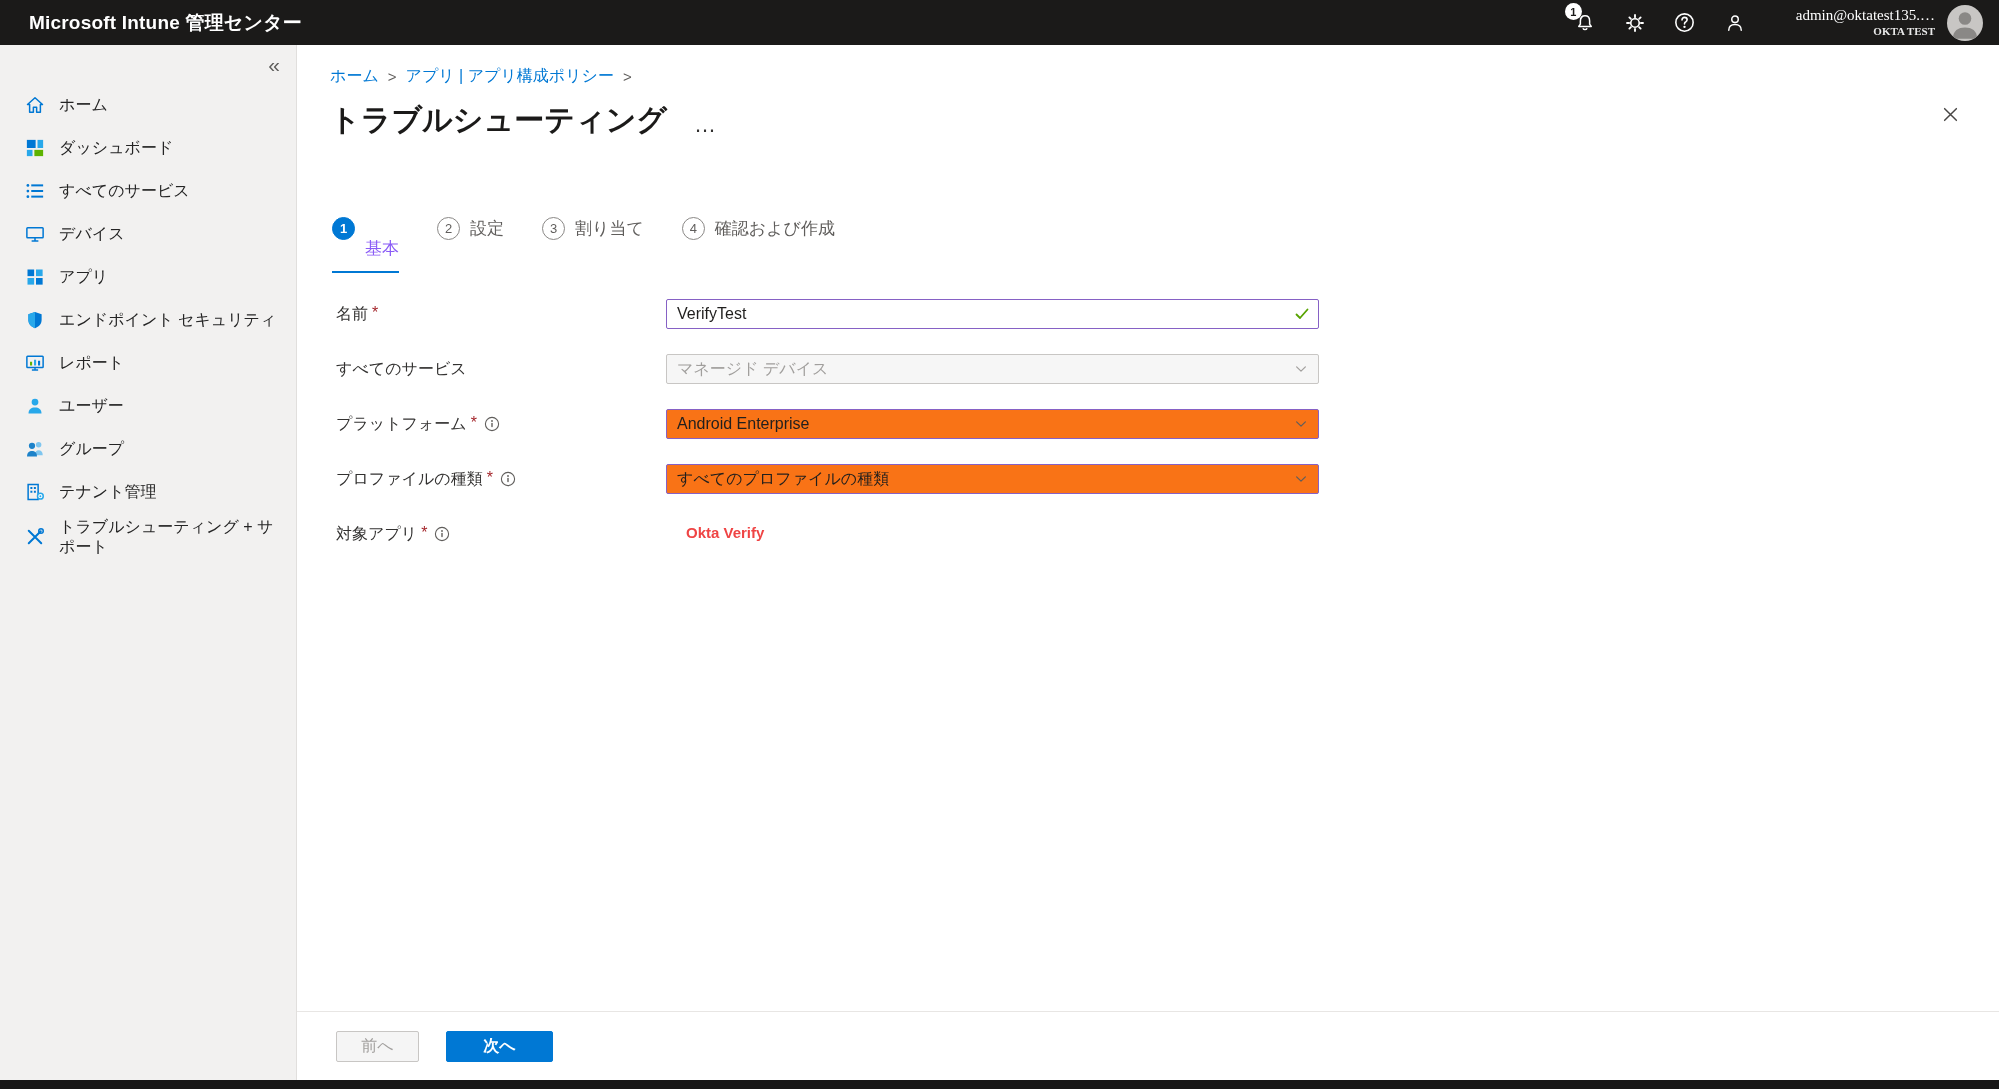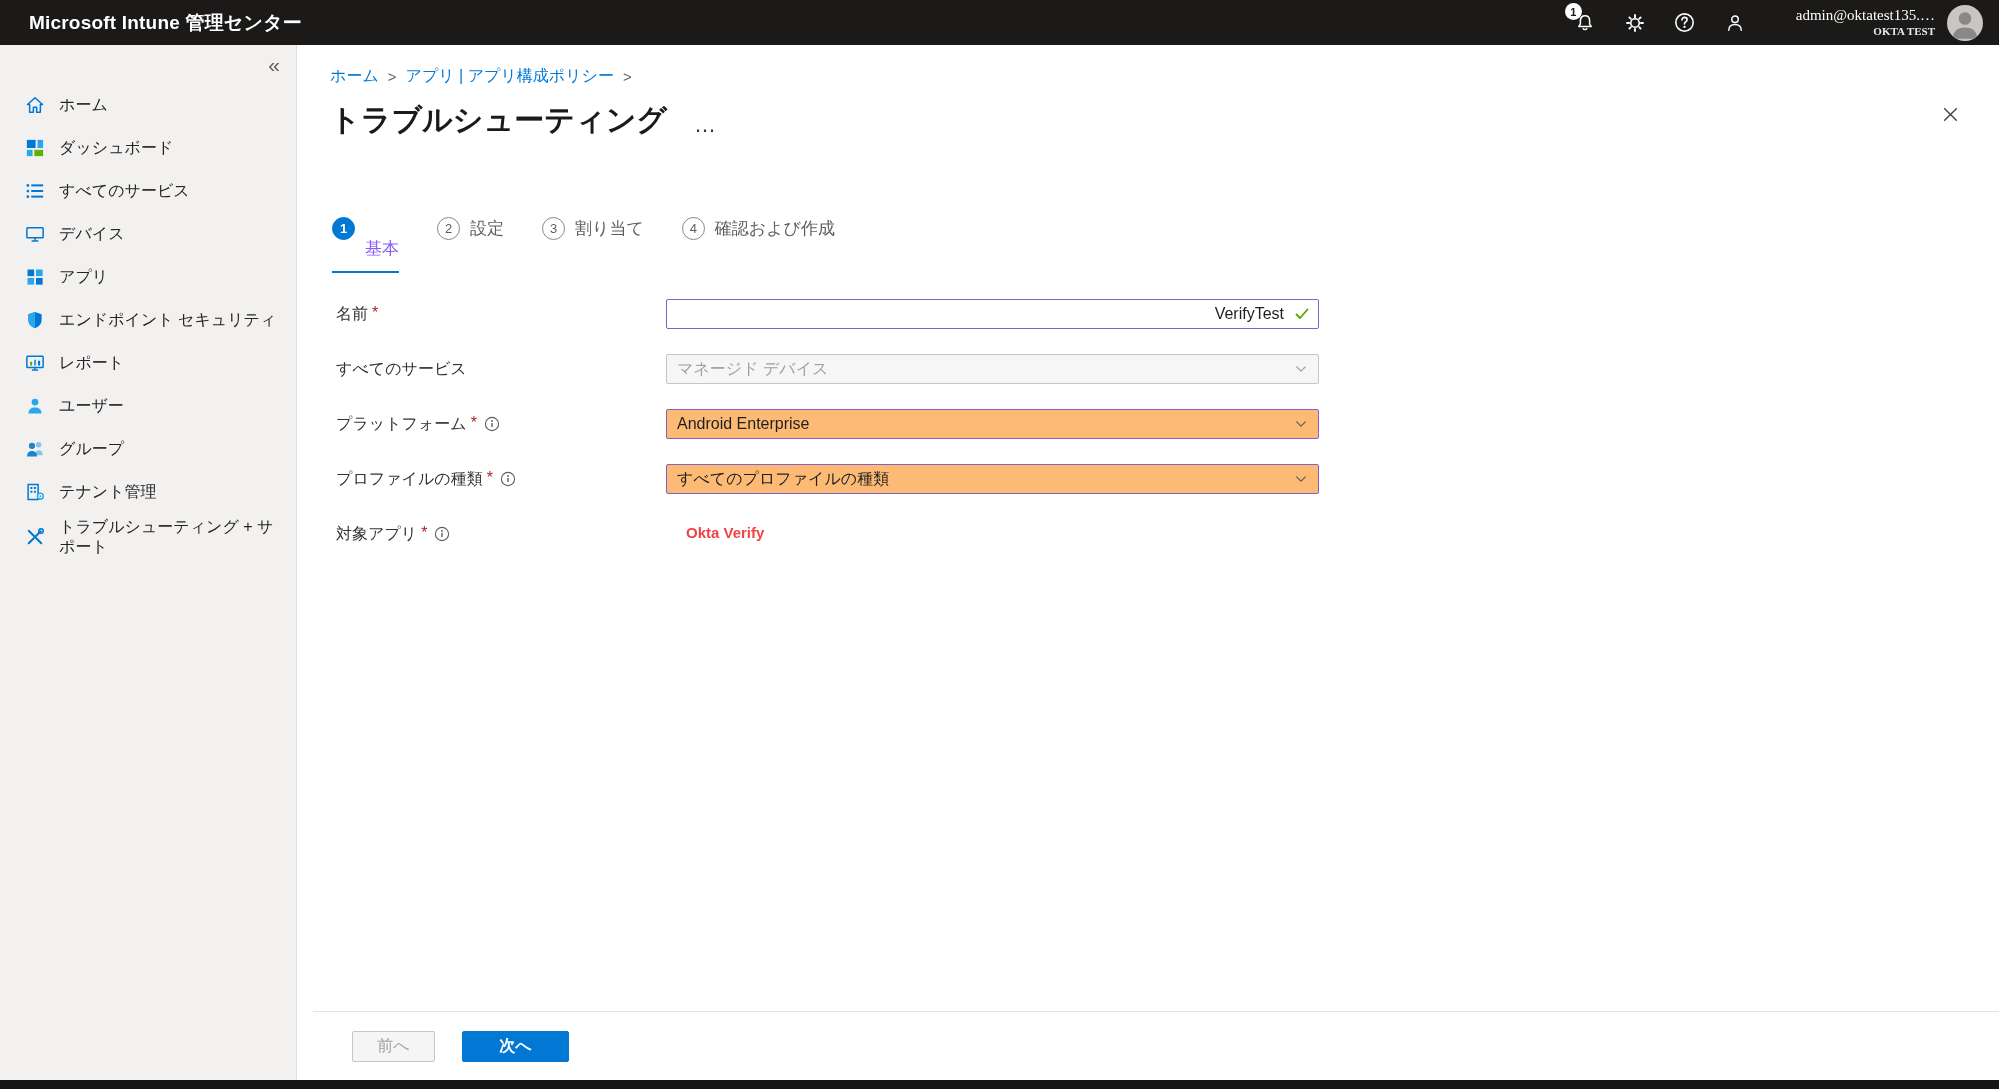--- a/index.html
+++ b/index.html
@@ -50,31 +50,31 @@
   .step.active .step-circle { background:#0078d4; border-color:#0078d4; color:#fff; font-weight:600; }
   .step.active .step-label { color:#8b5cf6; font-weight:400;margin-top:40px; }
 
   
   .form { margin:26px 0 0 39px; }
   .form-row { display:flex; margin-bottom:25px; }
   .form-label { width:330px; padding-top:5px; font-size:16px; color:#323130; display:flex; align-items:flex-start; flex-shrink:0; }
   .req { color:#a4262c; margin-left:4px; }
   .info-icon { margin-left:7px; margin-top:2px; cursor:pointer; display:inline-flex; }
   .form-field { width:653px; position:relative; }
-  .text-input { width:100%; height:30px; border:1px solid #8661c5; border-radius:2px; padding:0 34px 0 10px; font-size:16px; color:#201f1e; font-family:inherit; outline:none; background:#fff;text-align:right; }
+  .text-input { width:100%; height:30px; border:1px solid #8661c5; border-radius:2px; padding:0 34px 0 10px; font-size:16px; color:#201f1e; font-family:inherit; outline:none; background:#fff; }
   .check-icon { position:absolute; right:10px; top:9px; }
   .desc-textarea { width:100%; height:172px; border:1px solid #605e5c; border-radius:2px; resize:none; padding:8px 10px; font-size:16px; font-family:inherit; outline:none; }
-  .dropdown { width:100%; height:30px; border:1px solid #8661c5; border-radius:2px; background:#fdba74; display:flex; align-items:center; justify-content:space-between; padding:0 10px; font-size:16px; color:#201f1e; cursor:pointer; }
+  .dropdown { width:100%; height:30px; border:1px solid #8661c5; border-radius:2px; background:#f97316; display:flex; align-items:center; justify-content:space-between; padding:0 10px; font-size:16px; color:#201f1e; cursor:pointer; }
   .dropdown.disabled { border-color:#c8c6c4; background:#f6f6f6; color:#a19f9d; cursor:default; }
   .dropdown.disabled .chev path { stroke:#a19f9d; }
   .link-field { padding-top:5px; }
   .app-link { color:#ef4444; font-size:15px; font-weight:600; text-decoration:none; cursor:pointer;margin-left:20px; }
 
   
-  .footer { position:absolute; left:16px; right:0; bottom:0; height:69px; border-top:1px solid #e8e6e4; background:#fff; display:flex; align-items:center; padding-left:39px; gap:27px; }
+  .footer { position:absolute; left:0; right:0; bottom:0; height:69px; border-top:1px solid #e8e6e4; background:#fff; display:flex; align-items:center; padding-left:39px; gap:27px; }
   .btn { height:31px; border-radius:2px; font-size:16px; font-family:inherit; cursor:pointer; }
   .btn-prev { width:83px; background:#f5f5f5; border:1px solid #c8c6c4; color:#a19f9d; cursor:default; }
   .btn-next { width:107px; background:#0078d4; border:1px solid #0078d4; color:#fff; font-weight:600; }
 
   .bottom-strip { height:9px; background:#171616; flex-shrink:0; }
 </style>
 </head>
 <body>
 
 <div class="app">

